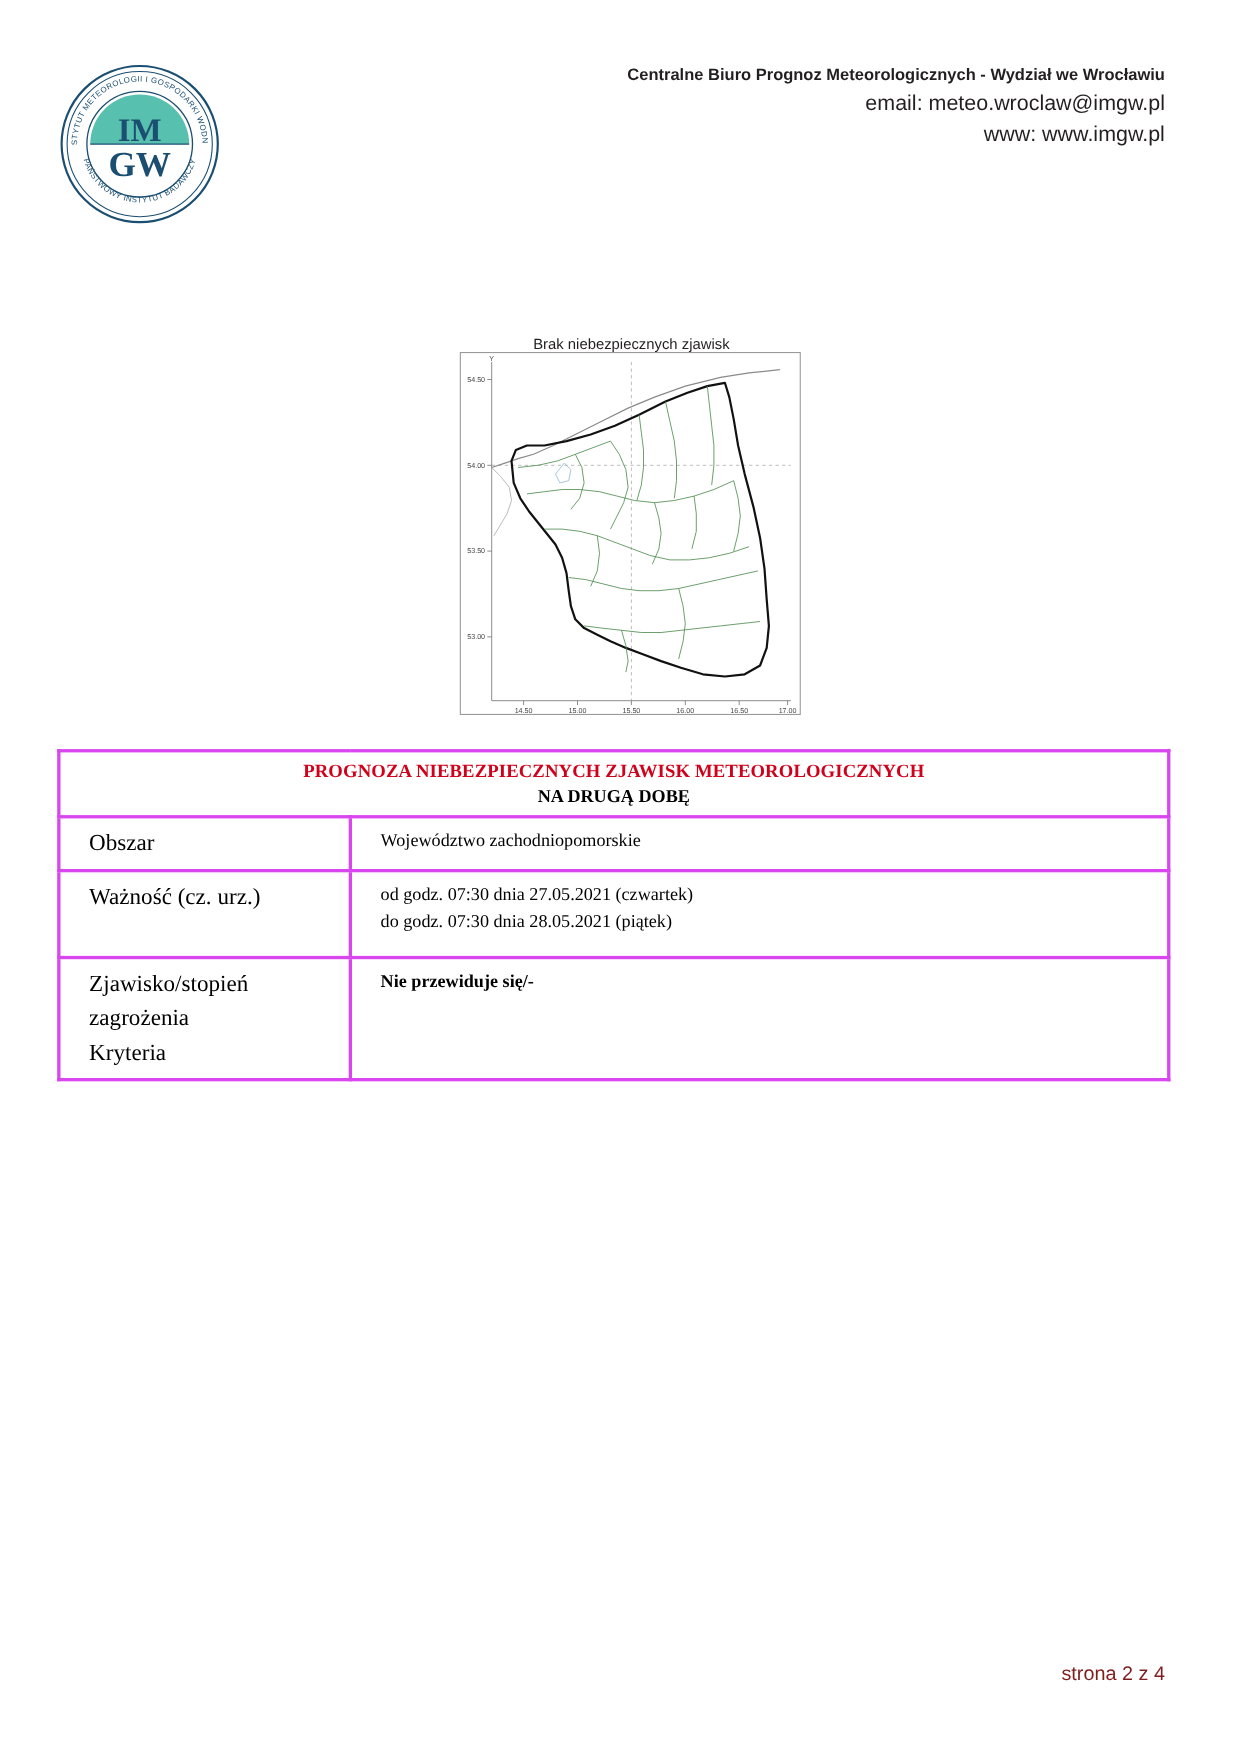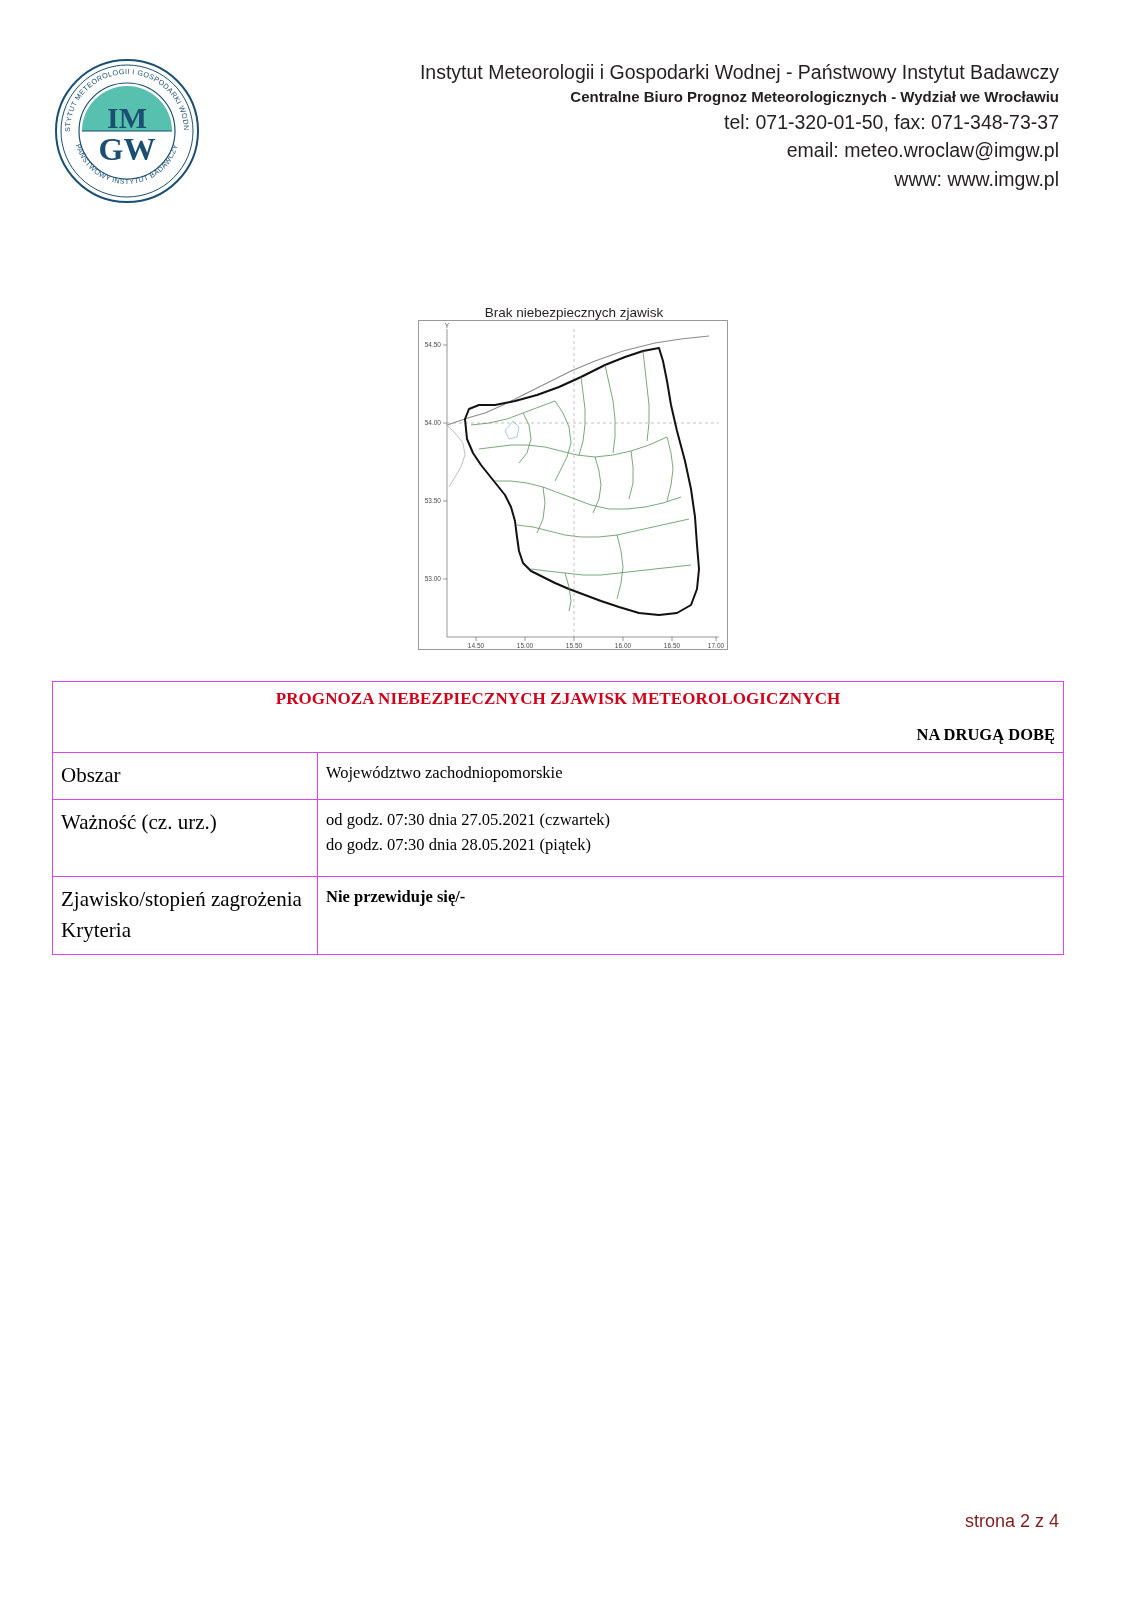--- a/index.html
+++ b/index.html
@@ -84,44 +84,43 @@
     left: 52px;
     top: 681px;
     width: 1012px;
   }
   table.forecast {
     border-collapse: collapse;
     width: 100%;
     table-layout: fixed;
   }
   table.forecast td {
-    border: 1px solid #d946ef;
+    border: 3px solid #d946ef;
     vertical-align: top;
-    padding: 7px 8px;
+    padding: 7px 26px;
     font-family: "Liberation Serif", serif;
   }
   .title-cell {
     text-align: center;
     padding-top: 9px;
     padding-bottom: 10px;
   }
   .title-main {
     color: #d0021b;
     font-weight: bold;
     font-size: 17px;
     letter-spacing: 0.1px;
     font-family: "Liberation Serif", serif;
   }
   .title-sub {
     color: #000000;
     font-weight: bold;
     font-size: 16.5px;
-    margin-top: 16px;
+    margin-top: 3px;
     font-family: "Liberation Serif", serif;
-    text-align: right;
   }
   .label-cell {
     font-weight: normal;
     font-size: 21px;
     width: 265px;
     line-height: 1.5;
   }
   .value-cell {
     font-size: 16.5px;
     line-height: 1.55;
@@ -164,23 +163,21 @@
       <text font-family="'Liberation Sans', sans-serif" font-size="7.2" fill="#1b4f72" letter-spacing="0.4">
         <textPath href="#arcTop" startOffset="50%" text-anchor="middle">INSTYTUT METEOROLOGII I GOSPODARKI WODNEJ</textPath>
       </text>
       <text font-family="'Liberation Sans', sans-serif" font-size="7.2" fill="#1b4f72" letter-spacing="0.4">
         <textPath href="#arcBot" startOffset="50%" text-anchor="middle">PAŃSTWOWY INSTYTUT BADAWCZY</textPath>
       </text>
     </svg>
   </div>
 
   <div class="header-text">
-    <div>Instytut Meteorologii i Gospodarki Wodnej - Państwowy Instytut Badawczy</div>
     <div class="bold">Centralne Biuro Prognoz Meteorologicznych - Wydział we Wrocławiu</div>
-    <div>tel: 071-320-01-50, fax: 071-348-73-37</div>
     <div>email: meteo.wroclaw@imgw.pl</div>
     <div>www: www.imgw.pl</div>
   </div>
 </div>
 
 <div class="map-block">
   <div class="map-caption">Brak niebezpiecznych zjawisk</div>
 
   <div class="map-frame">
     <svg width="308" height="328" viewBox="0 0 308 328" xmlns="http://www.w3.org/2000/svg">

